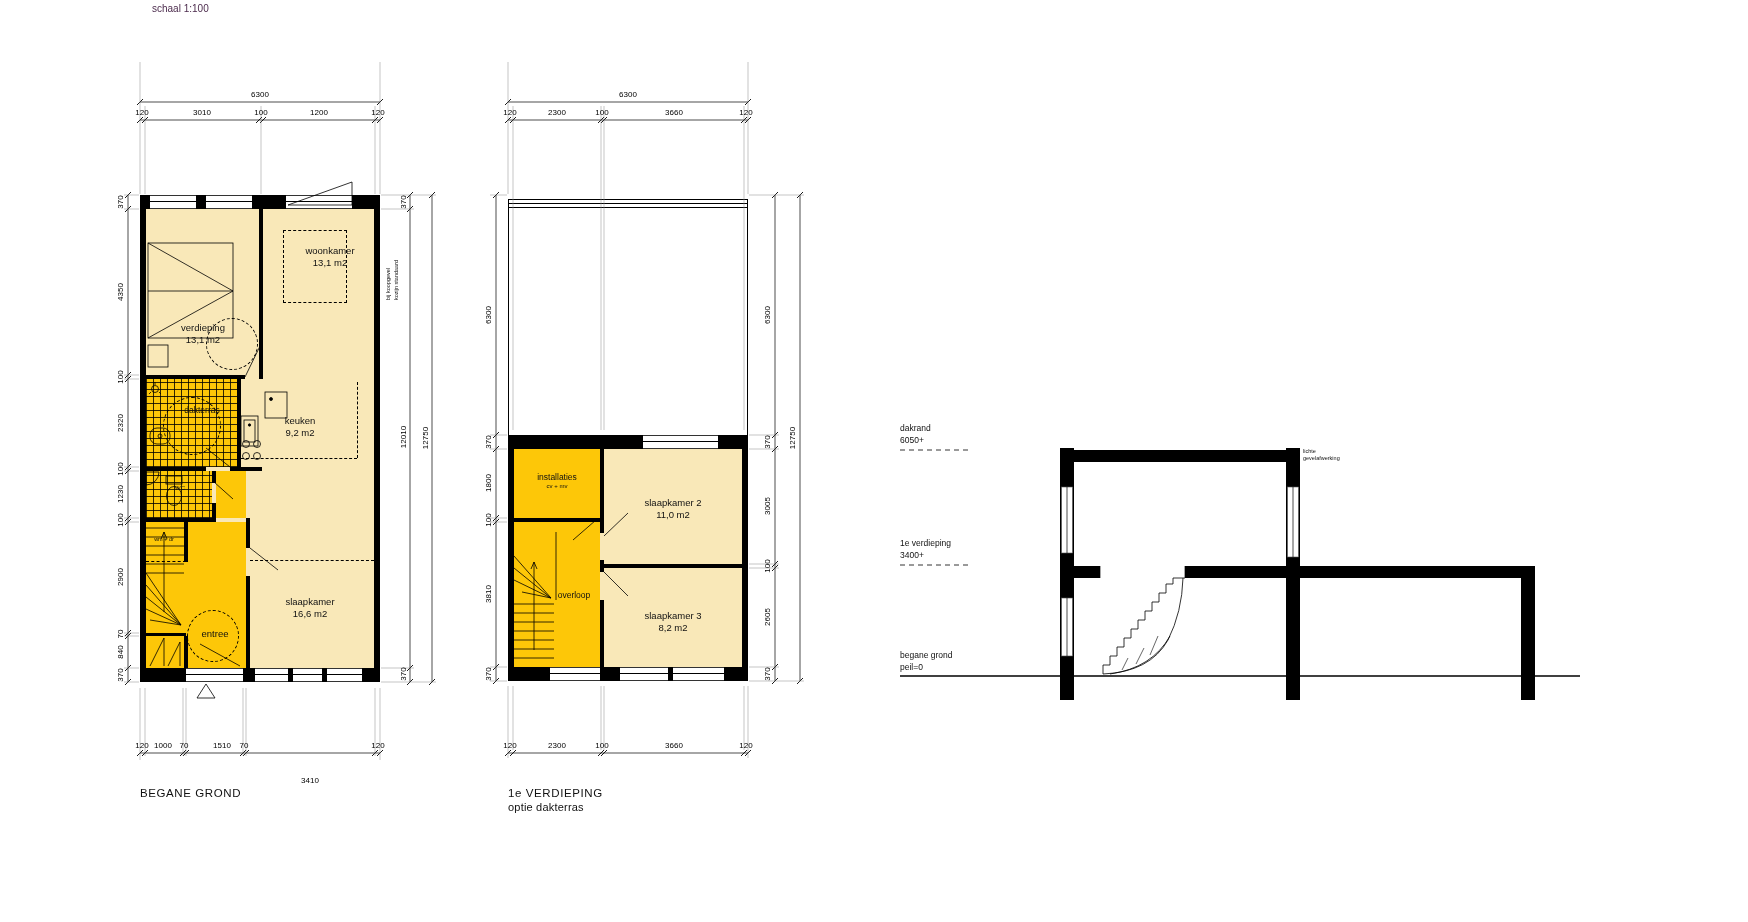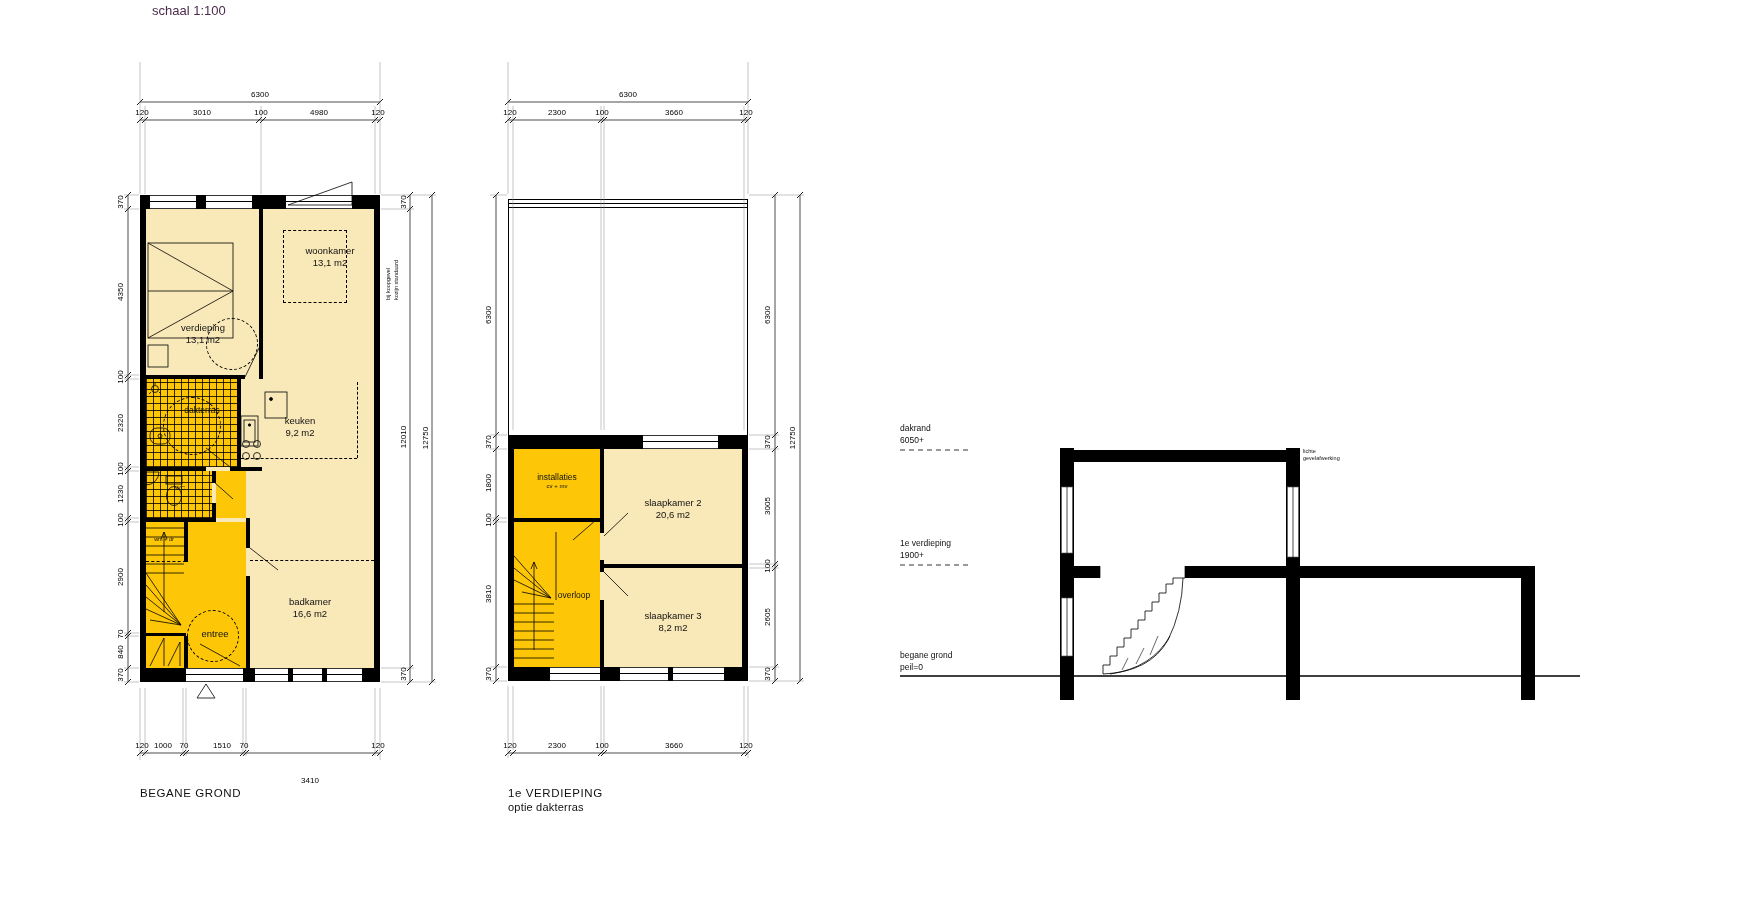--- a/index.html
+++ b/index.html
@@ -22,21 +22,21 @@
   .dash-rb{position:absolute;border-right:1.1px dashed #000;border-bottom:1.1px dashed #000;box-sizing:border-box}
   .tline{position:absolute;background:#000}
   .dim{position:absolute;font-size:8px;white-space:nowrap;transform:translate(-50%,-50%);color:#000}
   .dim.v{transform:translate(-50%,-50%) rotate(-90deg)}
   .room-label{position:absolute;font-size:9.5px;line-height:1.3;text-align:center;color:#111;white-space:nowrap;transform:translate(-50%,0)}
   .room-label .sub{font-size:6px}
   .tinytxt{font-size:6px}
   .microtxt{font-size:5.5px}
   .plan-title{position:absolute;font-size:11.5px;letter-spacing:.6px;color:#111;white-space:nowrap}
   .plan-sub{position:absolute;font-size:11px;letter-spacing:.2px;color:#111;white-space:nowrap}
-  .sheet-title{position:absolute;font-size:13px;color:var(--title,#4c2b4d);white-space:nowrap}
+  .sheet-title{position:absolute;font-size:10px;color:var(--title,#4c2b4d);white-space:nowrap}
   .lvl{position:absolute;font-size:8.5px;line-height:1.45;color:#111;white-space:nowrap}
   .note-v{position:absolute;font-size:5.5px;white-space:nowrap;transform:rotate(-90deg);transform-origin:0 0;color:#111}
   .note-s{position:absolute;font-size:5.5px;line-height:1.2;color:#111;white-space:nowrap}
   svg.linework{position:absolute;left:0;top:0;pointer-events:none}
 </style>
 </head>
 <body>
 
 <div class="canvas">
 
@@ -213,34 +213,34 @@
     <div>keuken</div>
       <div>9,2 m2</div>
   </div>
   <div class="room-label tinytxt" style="left:180px;top:485px">
     <div>WC</div>
   </div>
   <div class="room-label microtxt" style="left:164px;top:536px">
     <div>wm + dr</div>
   </div>
   <div class="room-label" style="left:310px;top:596px">
-    <div>badkamer</div>
+    <div>slaapkamer</div>
       <div>16,6 m2</div>
   </div>
   <div class="room-label" style="left:215px;top:628px">
     <div>entree</div>
   </div>
   <span class="note-v" style="left:385px;top:300px">bij koopgevel</span>
   <span class="note-v" style="left:393px;top:300px">kozijn standaard</span>
 
   <span class="dim" style="left:260px;top:94px">6300</span>
   <span class="dim" style="left:142px;top:112px">120</span>
   <span class="dim" style="left:202px;top:112px">3010</span>
   <span class="dim" style="left:261px;top:112px">100</span>
-  <span class="dim" style="left:319px;top:112px">4980</span>
+  <span class="dim" style="left:319px;top:112px">1200</span>
   <span class="dim" style="left:378px;top:112px">120</span>
   <span class="dim" style="left:142px;top:745px">120</span>
   <span class="dim" style="left:163px;top:745px">1000</span>
   <span class="dim" style="left:184px;top:745px">70</span>
   <span class="dim" style="left:222px;top:745px">1510</span>
   <span class="dim" style="left:244px;top:745px">70</span>
   <span class="dim" style="left:310px;top:780px">3410</span>
   <span class="dim" style="left:378px;top:745px">120</span>
   <span class="dim v" style="left:120px;top:202px">370</span>
   <span class="dim v" style="left:120px;top:292px">4350</span>
@@ -257,21 +257,21 @@
   <span class="dim v" style="left:403px;top:437px">12010</span>
   <span class="dim v" style="left:403px;top:674px">370</span>
   <span class="dim v" style="left:425px;top:438px">12750</span>
 
   <div class="room-label" style="left:557px;top:472px;font-size:8.5px">
     <div>installaties</div>
       <div class="sub">cv + mv</div>
   </div>
   <div class="room-label" style="left:673px;top:497px">
     <div>slaapkamer 2</div>
-      <div>20,6 m2</div>
+      <div>11,0 m2</div>
   </div>
   <div class="room-label" style="left:574px;top:590px;font-size:8.5px">
     <div>overloop</div>
   </div>
   <div class="room-label" style="left:673px;top:610px">
     <div>slaapkamer 3</div>
       <div>8,2 m2</div>
   </div>
 
   <span class="dim" style="left:628px;top:94px">6300</span>
@@ -298,21 +298,21 @@
   <span class="dim v" style="left:767px;top:617px">2605</span>
   <span class="dim v" style="left:767px;top:674px">370</span>
   <span class="dim v" style="left:792px;top:438px">12750</span>
 
   <div class="lvl" style="left:900px;top:422px">
     <div>dakrand</div>
       <div>6050+</div>
   </div>
   <div class="lvl" style="left:900px;top:537px">
     <div>1e verdieping</div>
-      <div>1900+</div>
+      <div>3400+</div>
   </div>
   <div class="lvl" style="left:900px;top:649px">
     <div>begane grond</div>
       <div>peil=0</div>
   </div>
   <div class="note-s" style="left:1303px;top:448px">
     <div>lichte</div>
       <div>gevelafwerking</div>
   </div>
 

